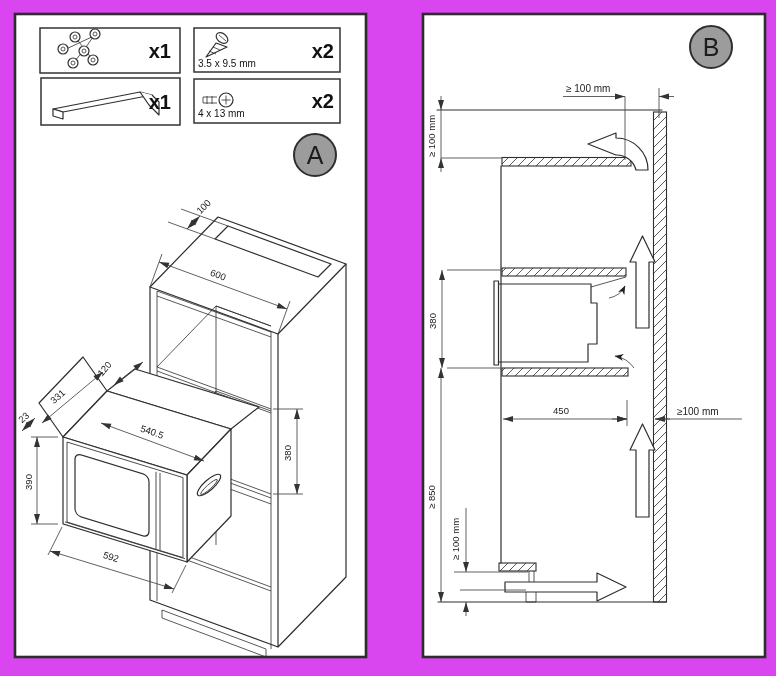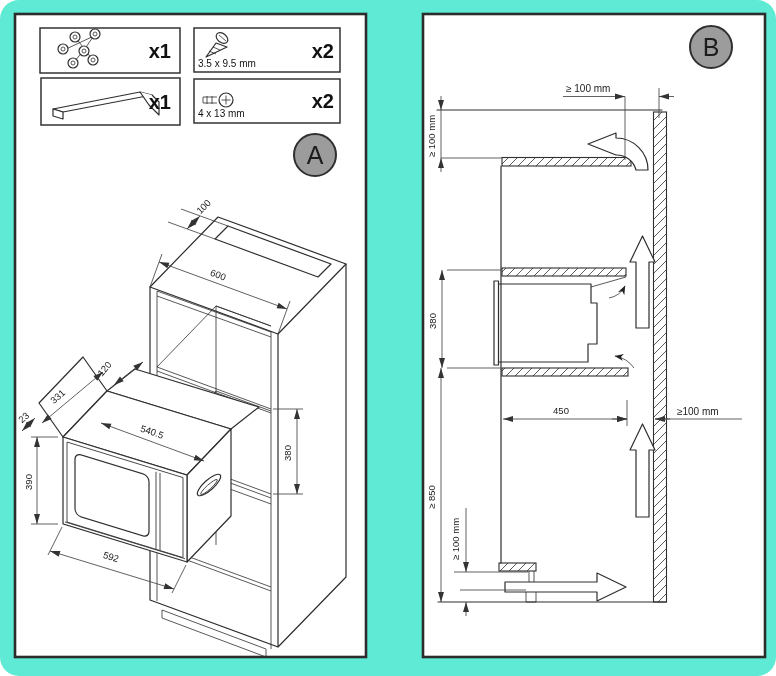--- a/index.html
+++ b/index.html
@@ -1,16 +1,16 @@
 <!DOCTYPE html>
 <html><head>
 <meta charset="utf-8">
 <style>
   html,body{margin:0;padding:0;background:#fff;}
-  #stage{width:776px;height:676px;position:relative;background:#5eead4;border-radius:19px;}
+  #stage{width:776px;height:676px;position:relative;background:#d946ef;}
   svg{display:block;}
   .pborder{fill:#fff;stroke:#2c2c2c;stroke-width:2.6;}
   .pbox{fill:#fff;stroke:#333;stroke-width:1.5;}
   .ln{fill:none;stroke:#2e2e2e;stroke-width:1.2;stroke-linejoin:round;stroke-linecap:round;}
   .lt{fill:none;stroke:#2e2e2e;stroke-width:0.8;stroke-linejoin:round;}
   .fw{fill:#fff;stroke:#2e2e2e;stroke-width:1.2;stroke-linejoin:round;}
   .dim{fill:none;stroke:#444;stroke-width:0.85;}
   .hollow{fill:#fff;stroke:#2e2e2e;stroke-width:1.2;stroke-linejoin:round;}
   .hatched{fill:url(#hp);stroke:#2e2e2e;stroke-width:1.1;}
   .dtx{font:9.5px "Liberation Sans",sans-serif;fill:#222;text-anchor:middle;}

